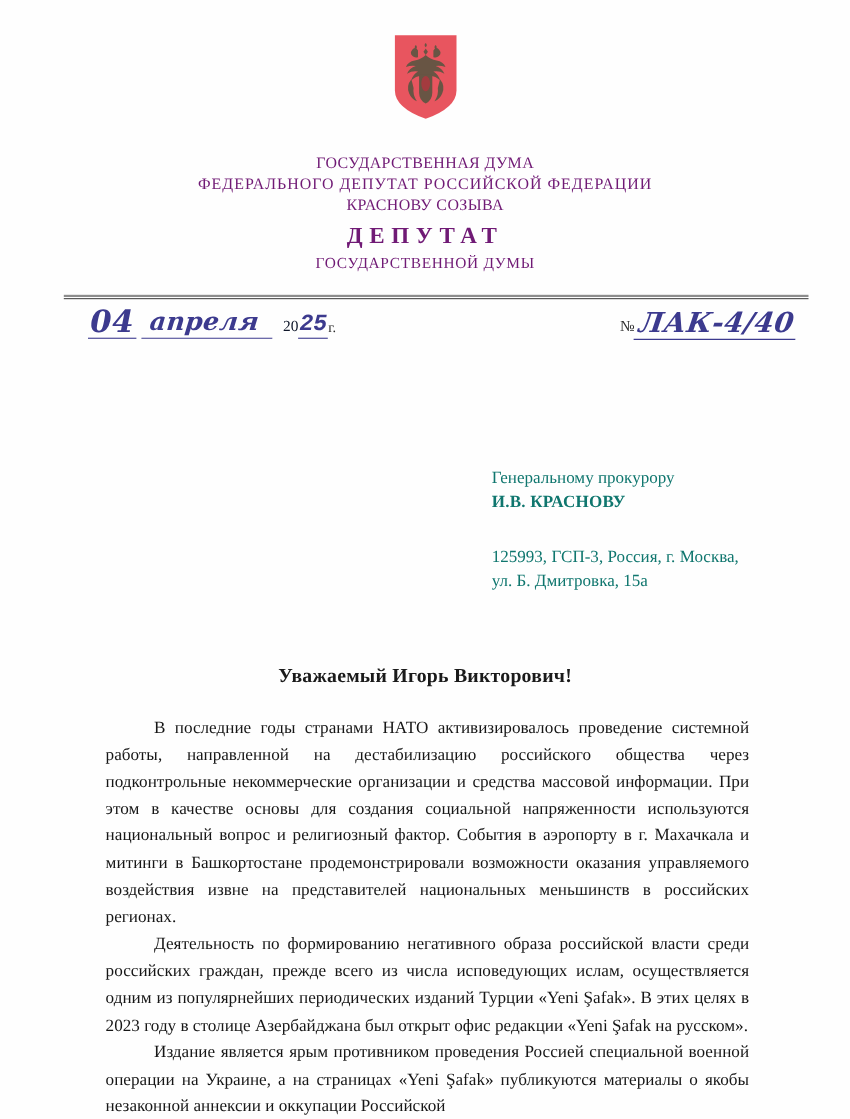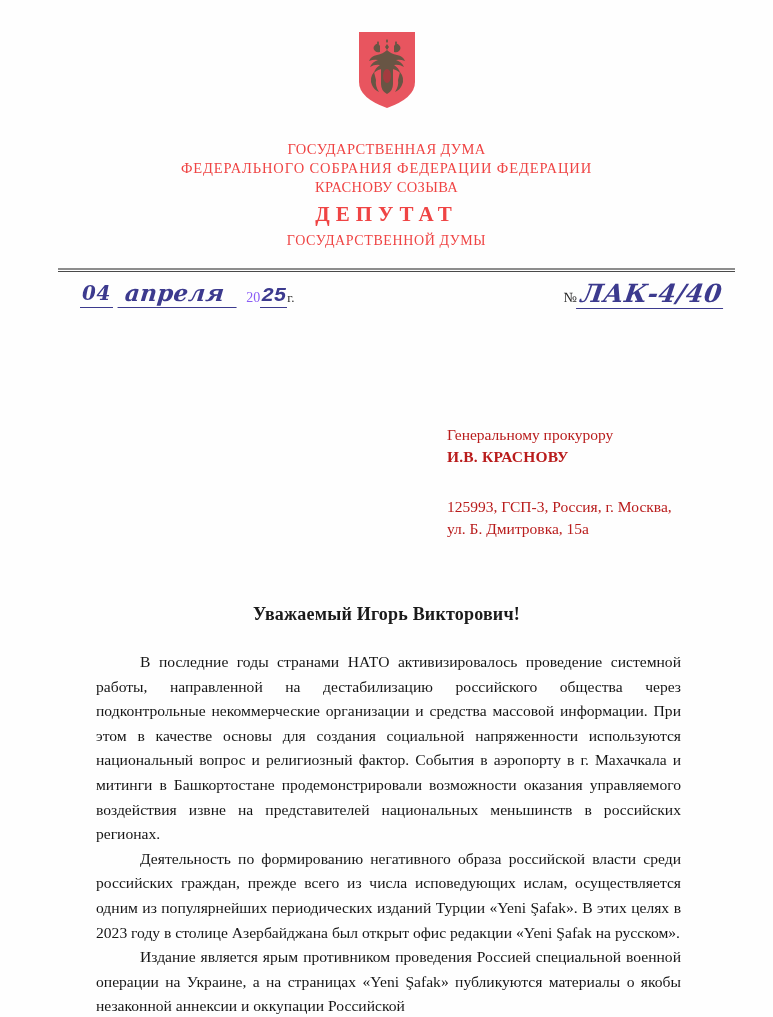--- a/index.html
+++ b/index.html
@@ -38,21 +38,21 @@
   }
   .emblem svg { display: block; width: 62px; height: 80px; }
 
   
   .header {
     position: absolute;
     top: 140px;
     left: 0;
     right: 0;
     text-align: center;
-    color: #ef4444;
+    color: #701a75;
   }
   .header .org1,
   .header .org2,
   .header .org3 {
     font-size: 14.5px;
     letter-spacing: 0.35px;
     line-height: 19px;
     white-space: nowrap;
   }
   .header .org2 { letter-spacing: 0.9px; }
@@ -104,38 +104,38 @@
     align-items: flex-end;
     white-space: nowrap;
   }
   .hand {
     font-family: "DejaVu Serif", "Liberation Serif", serif;
     font-style: italic;
     color: #3c3a8e;
     font-weight: 600;
   }
   .hand-day {
-    font-size: 20px;
+    font-size: 28px;
     line-height: 26px;
     border-bottom: 1.6px solid #3c3a8e;
     padding: 0 2px 1px 2px;
     letter-spacing: 0.5px;
   }
   .hand-month {
     font-size: 23px;
     line-height: 26px;
     border-bottom: 1.6px solid #3c3a8e;
     padding: 0 14px 1px 6px;
     margin-left: 6px;
     letter-spacing: 0.3px;
     transform: skewX(-6deg);
   }
   .year-printed {
     font-size: 14px;
-    color: #8b5cf6;
+    color: #0f172a;
     margin-left: 8px;
     padding-bottom: 2px;
   }
   .hand-year {
     font-size: 21px;
     line-height: 22px;
     border-bottom: 1.6px solid #3c3a8e;
     padding: 0 1px;
     font-family: Liberation Mono, monospace;
   }
@@ -169,21 +169,21 @@
   }
 
   
   .addressee {
     position: absolute;
     top: 424px;
     left: 447px;
     width: 300px;
     font-size: 15.5px;
     line-height: 22px;
-    color: #b91c1c;
+    color: #0f766e;
   }
   .addressee .bold { font-weight: bold; letter-spacing: 0.2px; }
   .addressee .addr-gap { height: 28px; }
 
   
   .salutation {
     position: absolute;
     top: 604px;
     left: 0;
     right: 0;
@@ -234,21 +234,21 @@
         </g>
         <g fill="#b8333d" opacity="0.75">
           <ellipse cx="31" cy="46" rx="4" ry="7"></ellipse>
         </g>
       </svg>
     </div>
   </div>
 
   <div class="header">
     <div class="org1">ГОСУДАРСТВЕННАЯ ДУМА</div>
-    <div class="org2">ФЕДЕРАЛЬНОГО СОБРАНИЯ ФЕДЕРАЦИИ ФЕДЕРАЦИИ</div>
+    <div class="org2">ФЕДЕРАЛЬНОГО ДЕПУТАТ РОССИЙСКОЙ ФЕДЕРАЦИИ</div>
     <div class="org3">КРАСНОВУ СОЗЫВА</div>
     <div class="deputat">ДЕПУТАТ</div>
     <div class="deputat-sub">ГОСУДАРСТВЕННОЙ ДУМЫ</div>
   </div>
 
   <div class="rule">
     <div class="l1"></div>
     <div class="l2"></div>
   </div>
 

